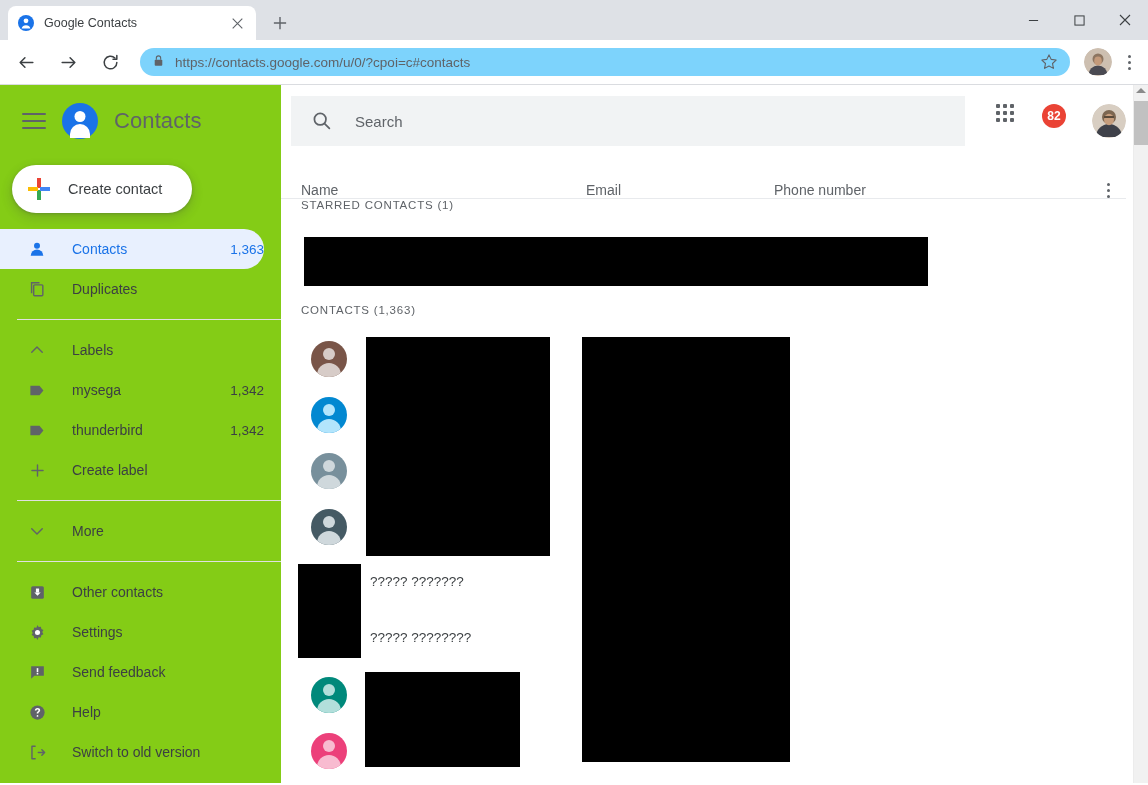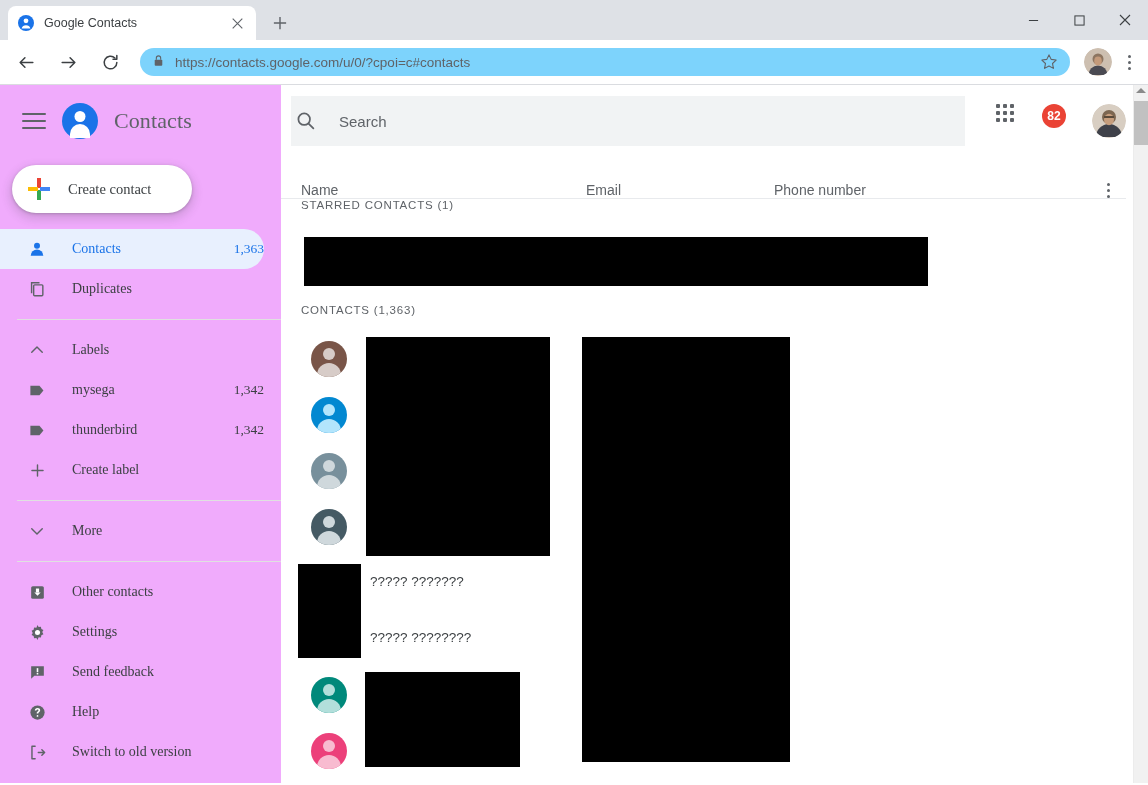--- a/index.html
+++ b/index.html
@@ -85,21 +85,21 @@
   
   .page { position: relative; height: 698px; background:#fff; display:flex; }
   .page:before {
     content:""; position:absolute; left:0; top:0; bottom:0; width:1px;
     background:#e8eaed;
   }
 
   
   .sidebar {
     width: 281px; flex: 0 0 281px; position:relative;
-    padding-top: 0; background:#f0abfc;font-family:Liberation Serif, serif;
+    padding-top: 0; background:#84cc16;
   }
   .app-header {
     height: 56px; display:flex; align-items:center; padding-left: 22px; gap: 16px;
     margin-top: 8px;
   }
   .hamburger { width: 24px; height: 24px; display:flex;flex-direction:column;justify-content:center;gap:5px; }
   .hamburger i { display:block; height:2px; background:#5f6368; border-radius:1px; }
   .app-logo { width: 36px; height: 36px; border-radius:50%; background:#1a73e8; position:relative; flex:0 0 36px; }
   .app-logo:before {
     content:""; position:absolute; left:50%; top:8px; transform:translateX(-50%);
@@ -150,21 +150,21 @@
 
   
   .main { flex:1; position:relative; background:#fff; overflow:hidden; }
 
   .searchbar-row {
     display:flex; align-items:center; height: 72px; padding-right: 8px;
   }
   .searchbox {
     width: 674px; height: 50px; margin-left: 10px;
     background:#f1f3f4; border-radius: 0;
-    display:flex; align-items:center; gap: 22px; padding-left: 4px;
+    display:flex; align-items:center; gap: 22px; padding-left: 20px;
   }
   .searchbox .sico { width:22px;height:22px;color:#5f6368;flex:0 0 22px; }
   .searchbox .sph { font-size: 15px; color:#5f6368; }
   .top-actions { margin-left:auto; display:flex; gap: 26px; padding-right: 14px; }
   .apps-grid { width:20px;height:20px; display:grid; grid-template-columns:repeat(3,4px); grid-template-rows:repeat(3,4px); gap:3px; }
   .apps-grid i { background:#5f6368; display:block; width:4px;height:4px;border-radius:1px; }
   .notif-badge {
     width: 24px; height: 24px; border-radius:50%; background:#ea4335;
     color:#fff; font-size: 12px; font-weight:bold;
     display:flex;align-items:center;justify-content:center;

